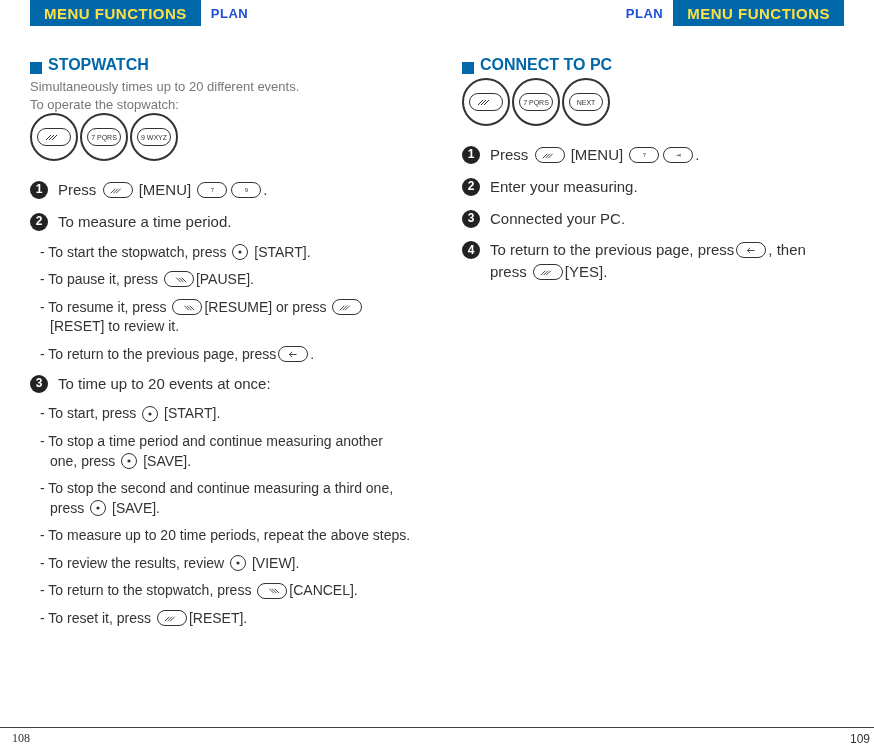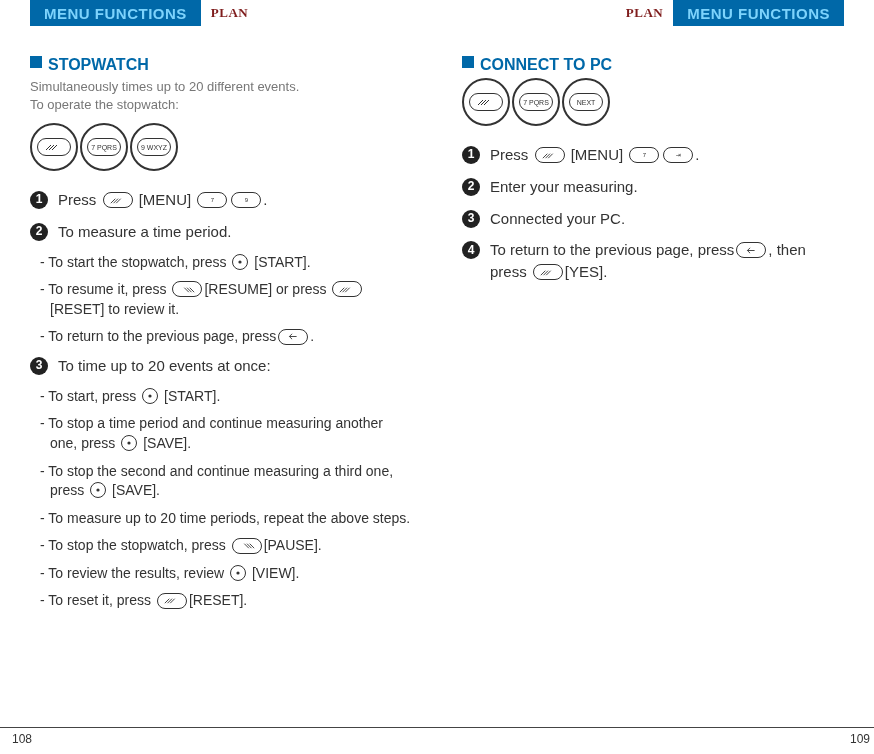--- a/index.html
+++ b/index.html
@@ -25,56 +25,54 @@
   .col-right { padding-left: 25px; padding-right: 30px; }
 
   .header-row {
     height: 26px;
     display: flex;
     align-items: stretch;
     margin-bottom: 30px;
   }
   .header-tab {
     background: #0068a8;
-    color: #7dd3fc;
+    color: #fde047;
     font-weight: bold;
     font-size: 15px;
     display: flex;
     align-items: center;
     padding: 0 14px;
     letter-spacing: 0.5px;
   }
   .header-plan {
-    color: #7f1d1d;
+    color: #1d4ed8;
     font-weight: bold;
     font-size: 13px;
     display: flex;
     align-items: center;
     padding: 0 10px;
     letter-spacing: 0.5px;
-    font-family: Liberation Serif, serif;
   }
   .header-row.right { justify-content: flex-end; }
 
   .section-title {
     display: flex;
-    align-items: flex-start;
+    align-items: flex-end;
     font-weight: bold;
     color: #0068a8;
     font-size: 16px;
     margin-bottom: 4px;
   }
   .section-title .sq {
     width: 12px; height: 12px; background: #0068a8; margin-right: 6px;
   }
   .intro {
     color: #777;
     font-size: 13px;
     line-height: 1.35;
-    margin-bottom: 10px;
   }
 
   .key-group {
     display: flex;
     gap: 2px;
     margin-bottom: 18px;
   }
   .key-circle {
     width: 48px; height: 48px; border: 2px solid #333; border-radius: 50%;
     display: flex; align-items: center; justify-content: center;
@@ -126,21 +124,21 @@
     bottom: 8px;
     font-size: 12px;
     color: #333;
   }
   .footer-line {
     position: absolute;
     bottom: 26px;
     left: 0; right: 0;
     border-top: 1px solid #444;
   }
-  .col-left .footer { left: 12px; }
+  .col-left .footer { left: 12px; font-family: Liberation Serif, serif; }
   .col-right .footer { right: 4px; }
 
 </style>
 </head>
 <body>
 
 <div class="page">
 
   <div class="col col-left">
     <div class="header-row">
@@ -189,20 +187,25 @@
 
     <div class="num-item">
       <div class="num-badge">2</div>
       <div class="num-text">To measure a time period.</div>
     </div>
     <div class="sub-item"><span>- To start the stopwatch, press </span><span class="key-inline nav-circle">
           <svg viewBox="0 0 10 10">
             <circle cx="5" cy="5" r="2" fill="#333"></circle>
           </svg>
         </span><span> [START].</span></div>
+    <div class="sub-item"><span>- To pause it, press </span><span class="key-inline">
+          <svg viewBox="0 0 20 10">
+            <path d="M7 3 L12 8 M10 3 L15 8 M13 3 L18 8" stroke="#333" stroke-width="1" fill="none"></path>
+          </svg>
+        </span><span>[PAUSE].</span></div>
     <div class="sub-item"><span>- To resume it, press </span><span class="key-inline">
           <svg viewBox="0 0 20 10">
             <path d="M7 3 L12 8 M10 3 L15 8 M13 3 L18 8" stroke="#333" stroke-width="1" fill="none"></path>
           </svg>
         </span><span>[RESUME] or press </span><span class="key-inline">
           <svg viewBox="0 0 20 10">
             <path d="M2 8 L7 3 M5 8 L10 3 M8 8 L13 3" stroke="#333" stroke-width="1" fill="none"></path>
           </svg>
         </span> <span>[RESET] to review it.</span></div>
     <div class="sub-item"><span>- To return to the previous page, press</span><span class="key-inline">
@@ -224,30 +227,30 @@
           <svg viewBox="0 0 10 10">
             <circle cx="5" cy="5" r="2" fill="#333"></circle>
           </svg>
         </span><span> [SAVE].</span></div>
     <div class="sub-item"><span>- To stop the second and continue measuring a third one, press </span><span class="key-inline nav-circle">
           <svg viewBox="0 0 10 10">
             <circle cx="5" cy="5" r="2" fill="#333"></circle>
           </svg>
         </span><span> [SAVE].</span></div>
     <div class="sub-item">- To measure up to 20 time periods, repeat the above steps.</div>
-    <div class="sub-item"><span>- To stop the stopwatch, press </span><span class="key-inline">
+    <div class="sub-item"><span>- To review the results, review </span><span class="key-inline nav-circle">
+          <svg viewBox="0 0 10 10">
+            <circle cx="5" cy="5" r="2" fill="#333"></circle>
+          </svg>
+        </span><span> [VIEW].</span></div>
+    <div class="sub-item"><span>- To return to the stopwatch, press </span><span class="key-inline">
           <svg viewBox="0 0 20 10">
             <path d="M7 3 L12 8 M10 3 L15 8 M13 3 L18 8" stroke="#333" stroke-width="1" fill="none"></path>
           </svg>
-        </span><span>[PAUSE].</span></div>
-    <div class="sub-item"><span>- To review the results, review </span><span class="key-inline nav-circle">
-          <svg viewBox="0 0 10 10">
-            <circle cx="5" cy="5" r="2" fill="#333"></circle>
-          </svg>
-        </span><span> [VIEW].</span></div>
+        </span><span>[CANCEL].</span></div>
     <div class="sub-item"><span>- To reset it, press </span><span class="key-inline">
           <svg viewBox="0 0 20 10">
             <path d="M2 8 L7 3 M5 8 L10 3 M8 8 L13 3" stroke="#333" stroke-width="1" fill="none"></path>
           </svg>
         </span><span>[RESET].</span></div>
 
     <div class="footer-line"></div>
     <div class="footer">108</div>
   </div>
 

